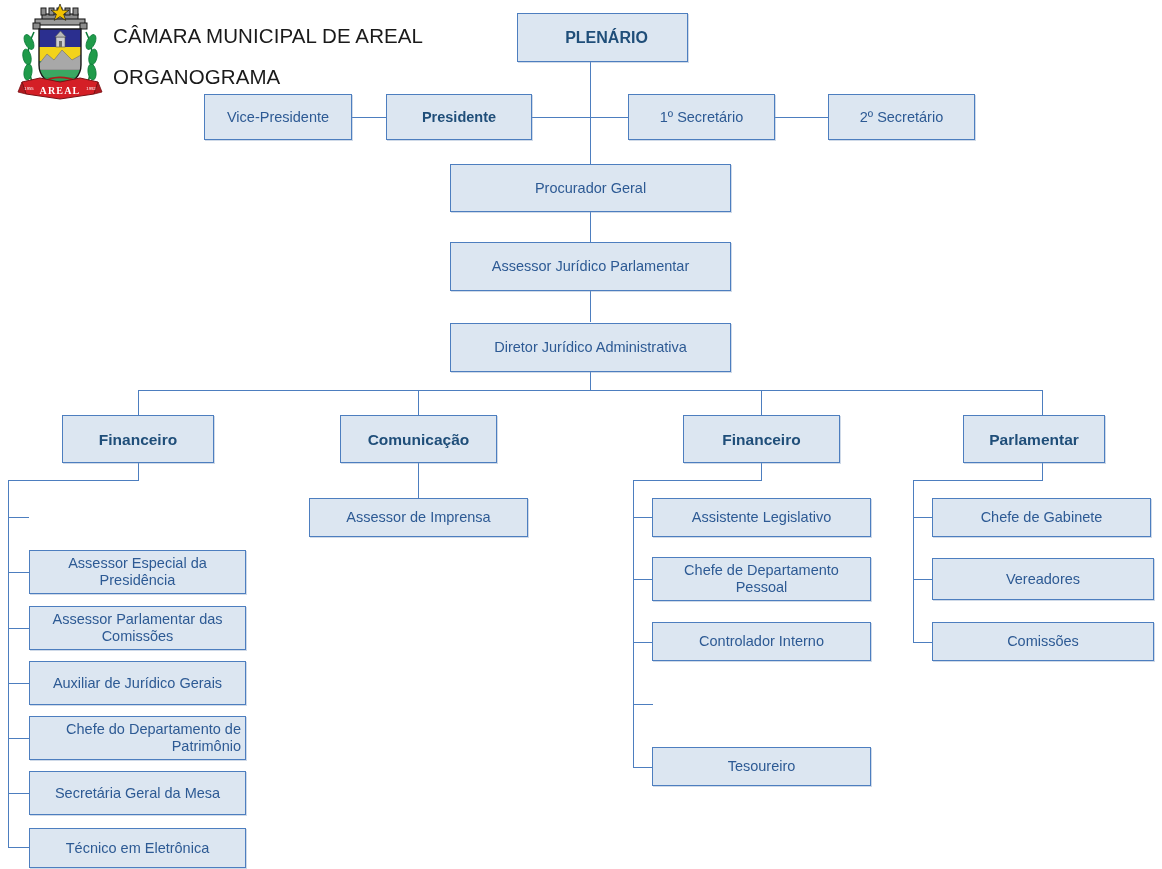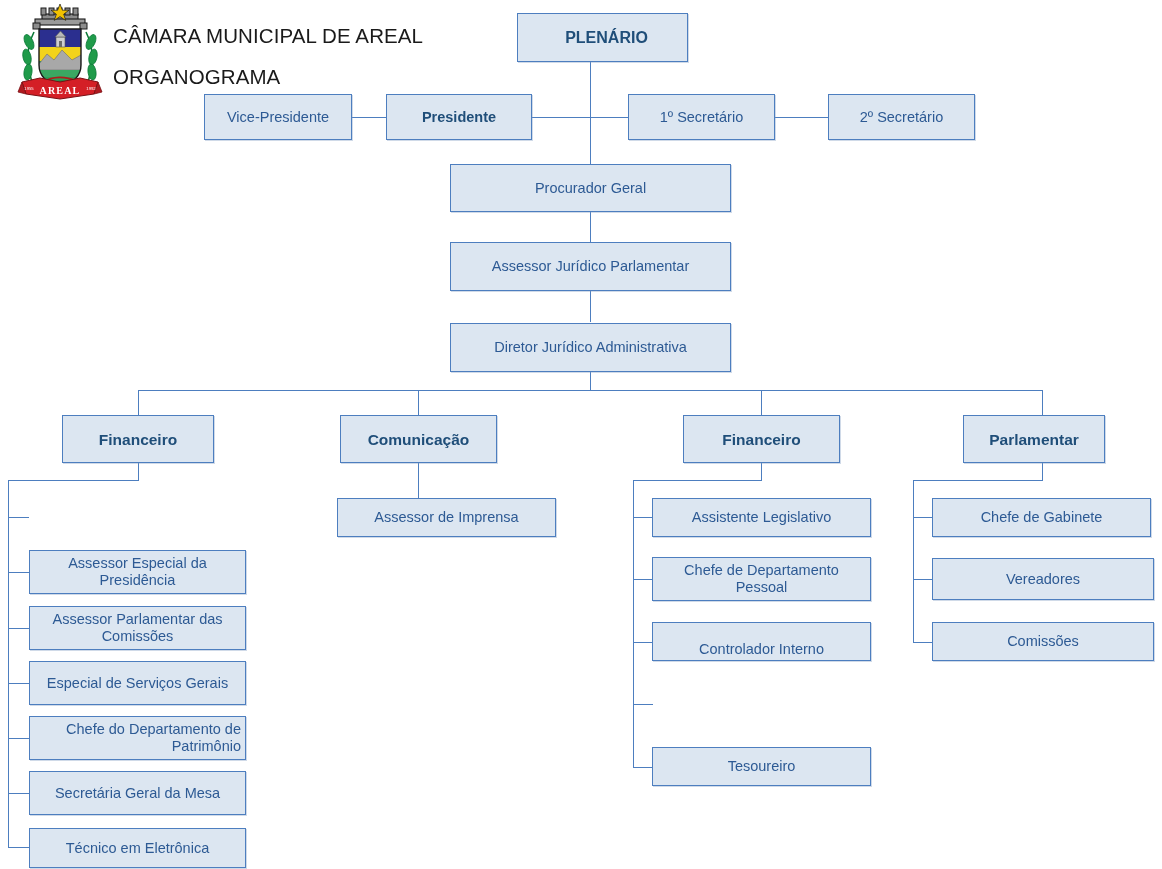--- a/index.html
+++ b/index.html
@@ -216,43 +216,43 @@
     <span>Parlamentar</span>
   </div>
 
   <div class="box" style="left:29px;top:550px;width:217px;height:44px;">
     <span>Assessor Especial da Presidência</span>
   </div>
   <div class="box" style="left:29px;top:606px;width:217px;height:44px;">
     <span>Assessor Parlamentar das Comissões</span>
   </div>
   <div class="box" style="left:29px;top:661px;width:217px;height:44px;">
-    <span>Especial de Serviços Gerais</span>
+    <span>Auxiliar de Jurídico Gerais</span>
   </div>
   <div class="box" style="left:29px;top:716px;width:217px;height:44px;text-align:right;">
     <span>Chefe do Departamento de Patrimônio</span>
   </div>
   <div class="box" style="left:29px;top:771px;width:217px;height:44px;">
     <span>Secretária Geral da Mesa</span>
   </div>
   <div class="box" style="left:29px;top:828px;width:217px;height:40px;">
     <span>Técnico em Eletrônica</span>
   </div>
 
-  <div class="box" style="left:309px;top:498px;width:219px;height:39px;margin-left:28px;">
+  <div class="box" style="left:309px;top:498px;width:219px;height:39px;">
     <span>Assessor de Imprensa</span>
   </div>
 
   <div class="box" style="left:652px;top:498px;width:219px;height:39px;">
     <span>Assistente Legislativo</span>
   </div>
   <div class="box" style="left:652px;top:557px;width:219px;height:44px;text-align:center;">
     <span>Chefe de Departamento Pessoal</span>
   </div>
-  <div class="box" style="left:652px;top:622px;width:219px;height:39px;align-items:flex-end;">
+  <div class="box" style="left:652px;top:622px;width:219px;height:39px;">
     <span>Controlador Interno</span>
   </div>
   <div class="box" style="left:652px;top:747px;width:219px;height:39px;">
     <span>Tesoureiro</span>
   </div>
 
   <div class="box" style="left:932px;top:498px;width:219px;height:39px;">
     <span>Chefe de Gabinete</span>
   </div>
   <div class="box" style="left:932px;top:558px;width:222px;height:42px;">

